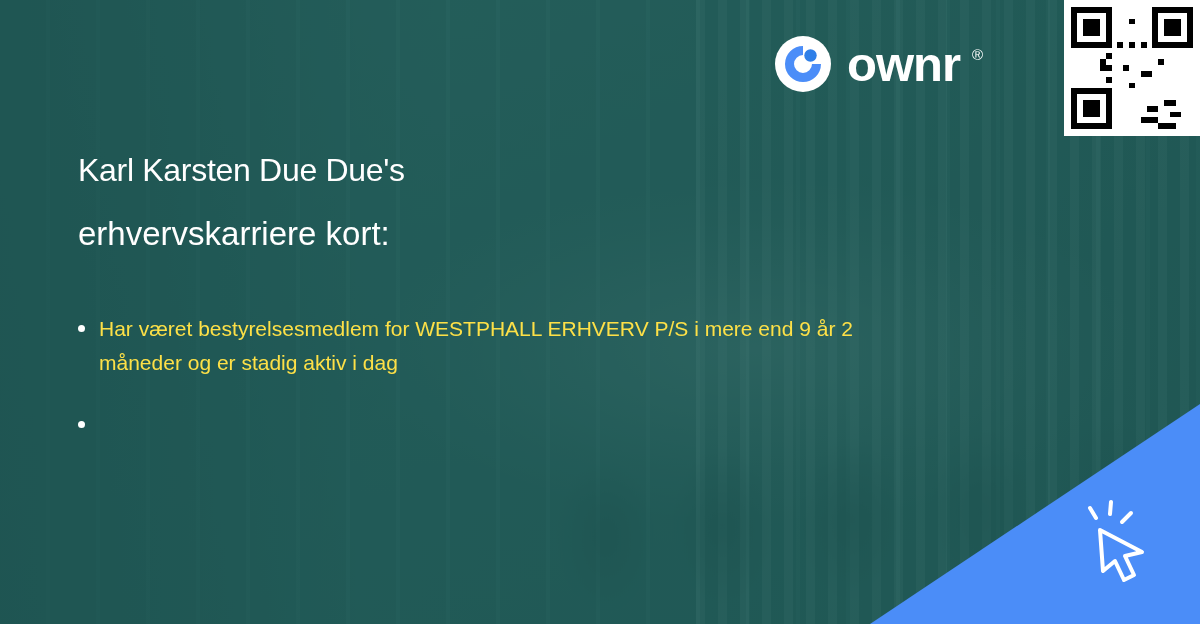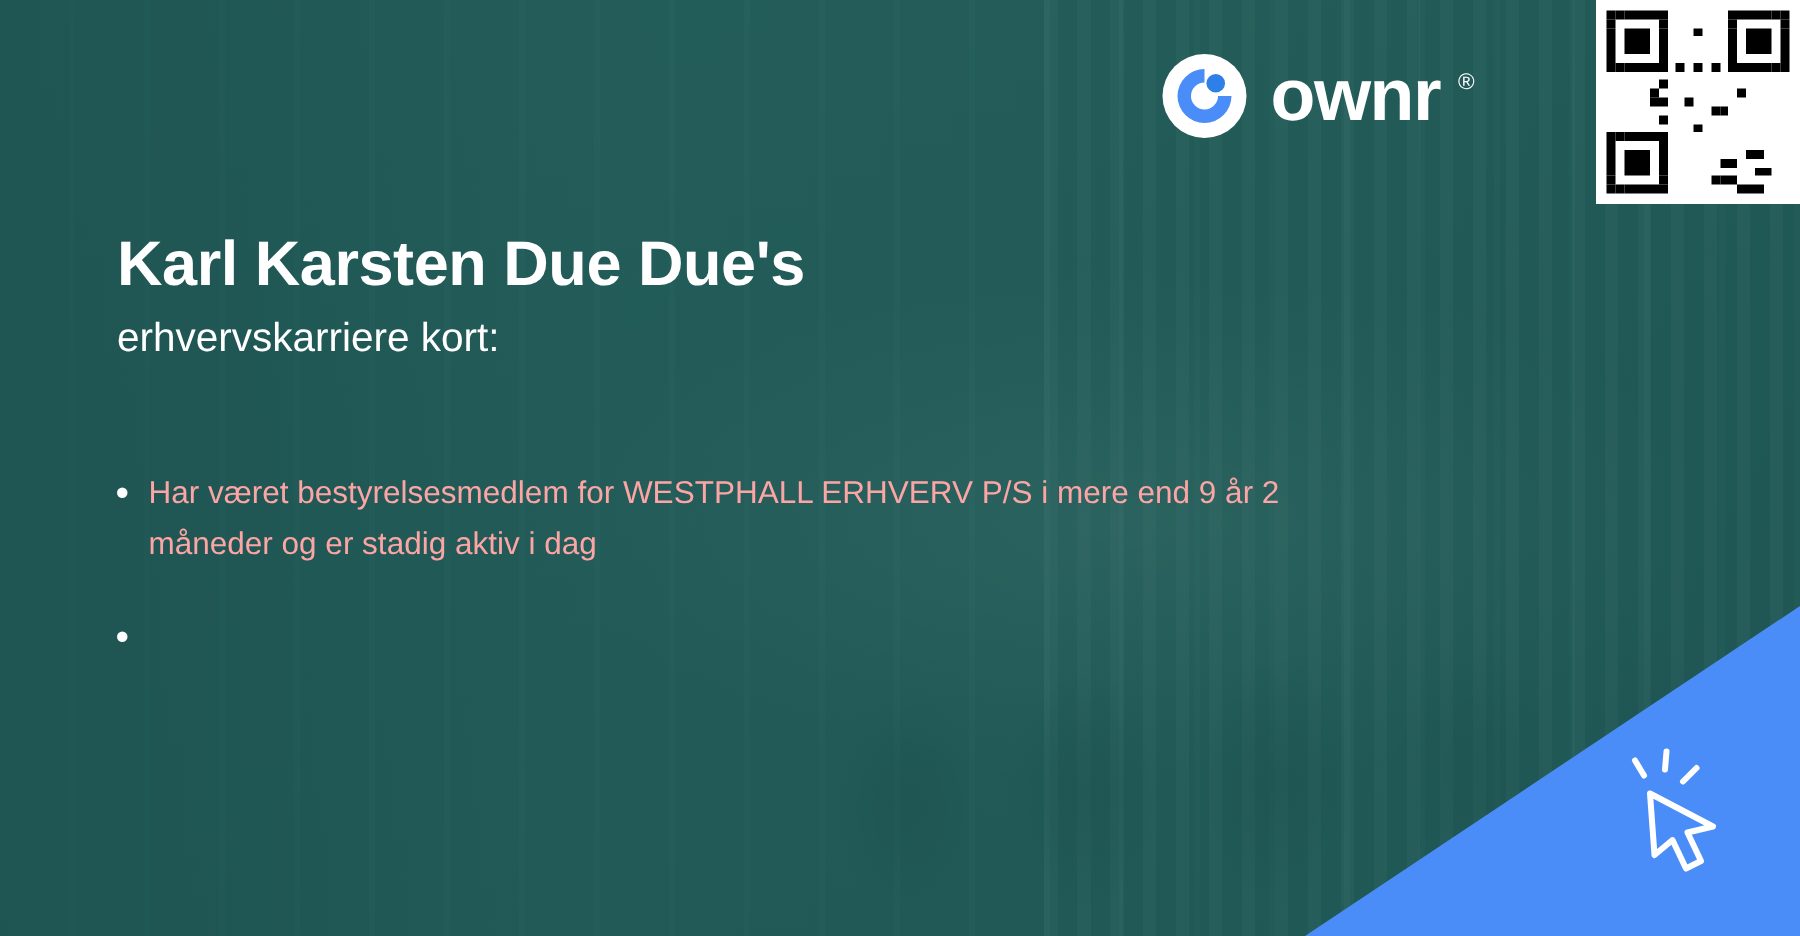--- a/index.html
+++ b/index.html
@@ -119,40 +119,40 @@
   .qr-grid i.on { background: #000000; }
 
   
   .headline {
     position: absolute;
     top: 152px;
     left: 78px;
     color: #ffffff;
   }
   .headline .l1 {
-    font-size: 42px;
-    font-weight: bold;
+    font-size: 32px;
+    font-weight: normal;
     letter-spacing: -0.3px;
     line-height: 1.16;
     white-space: nowrap;
   }
   .headline .l2 {
-    font-size: 27px;
+    font-size: 33px;
     font-weight: normal;
     line-height: 1.5;
-    margin-top: 4px;
+    margin-top: 20px;
   }
 
   
   .bullets {
     position: absolute;
     top: 312px;
     left: 78px;
     width: 880px;
-    color: #fca5a5;
+    color: #fde047;
   }
   .bullet {
     display: flex;
     align-items: flex-start;
     margin-bottom: 28px;
   }
   .dot {
     width: 7px; height: 7px;
     border-radius: 50%;
     background: #ffffff;

